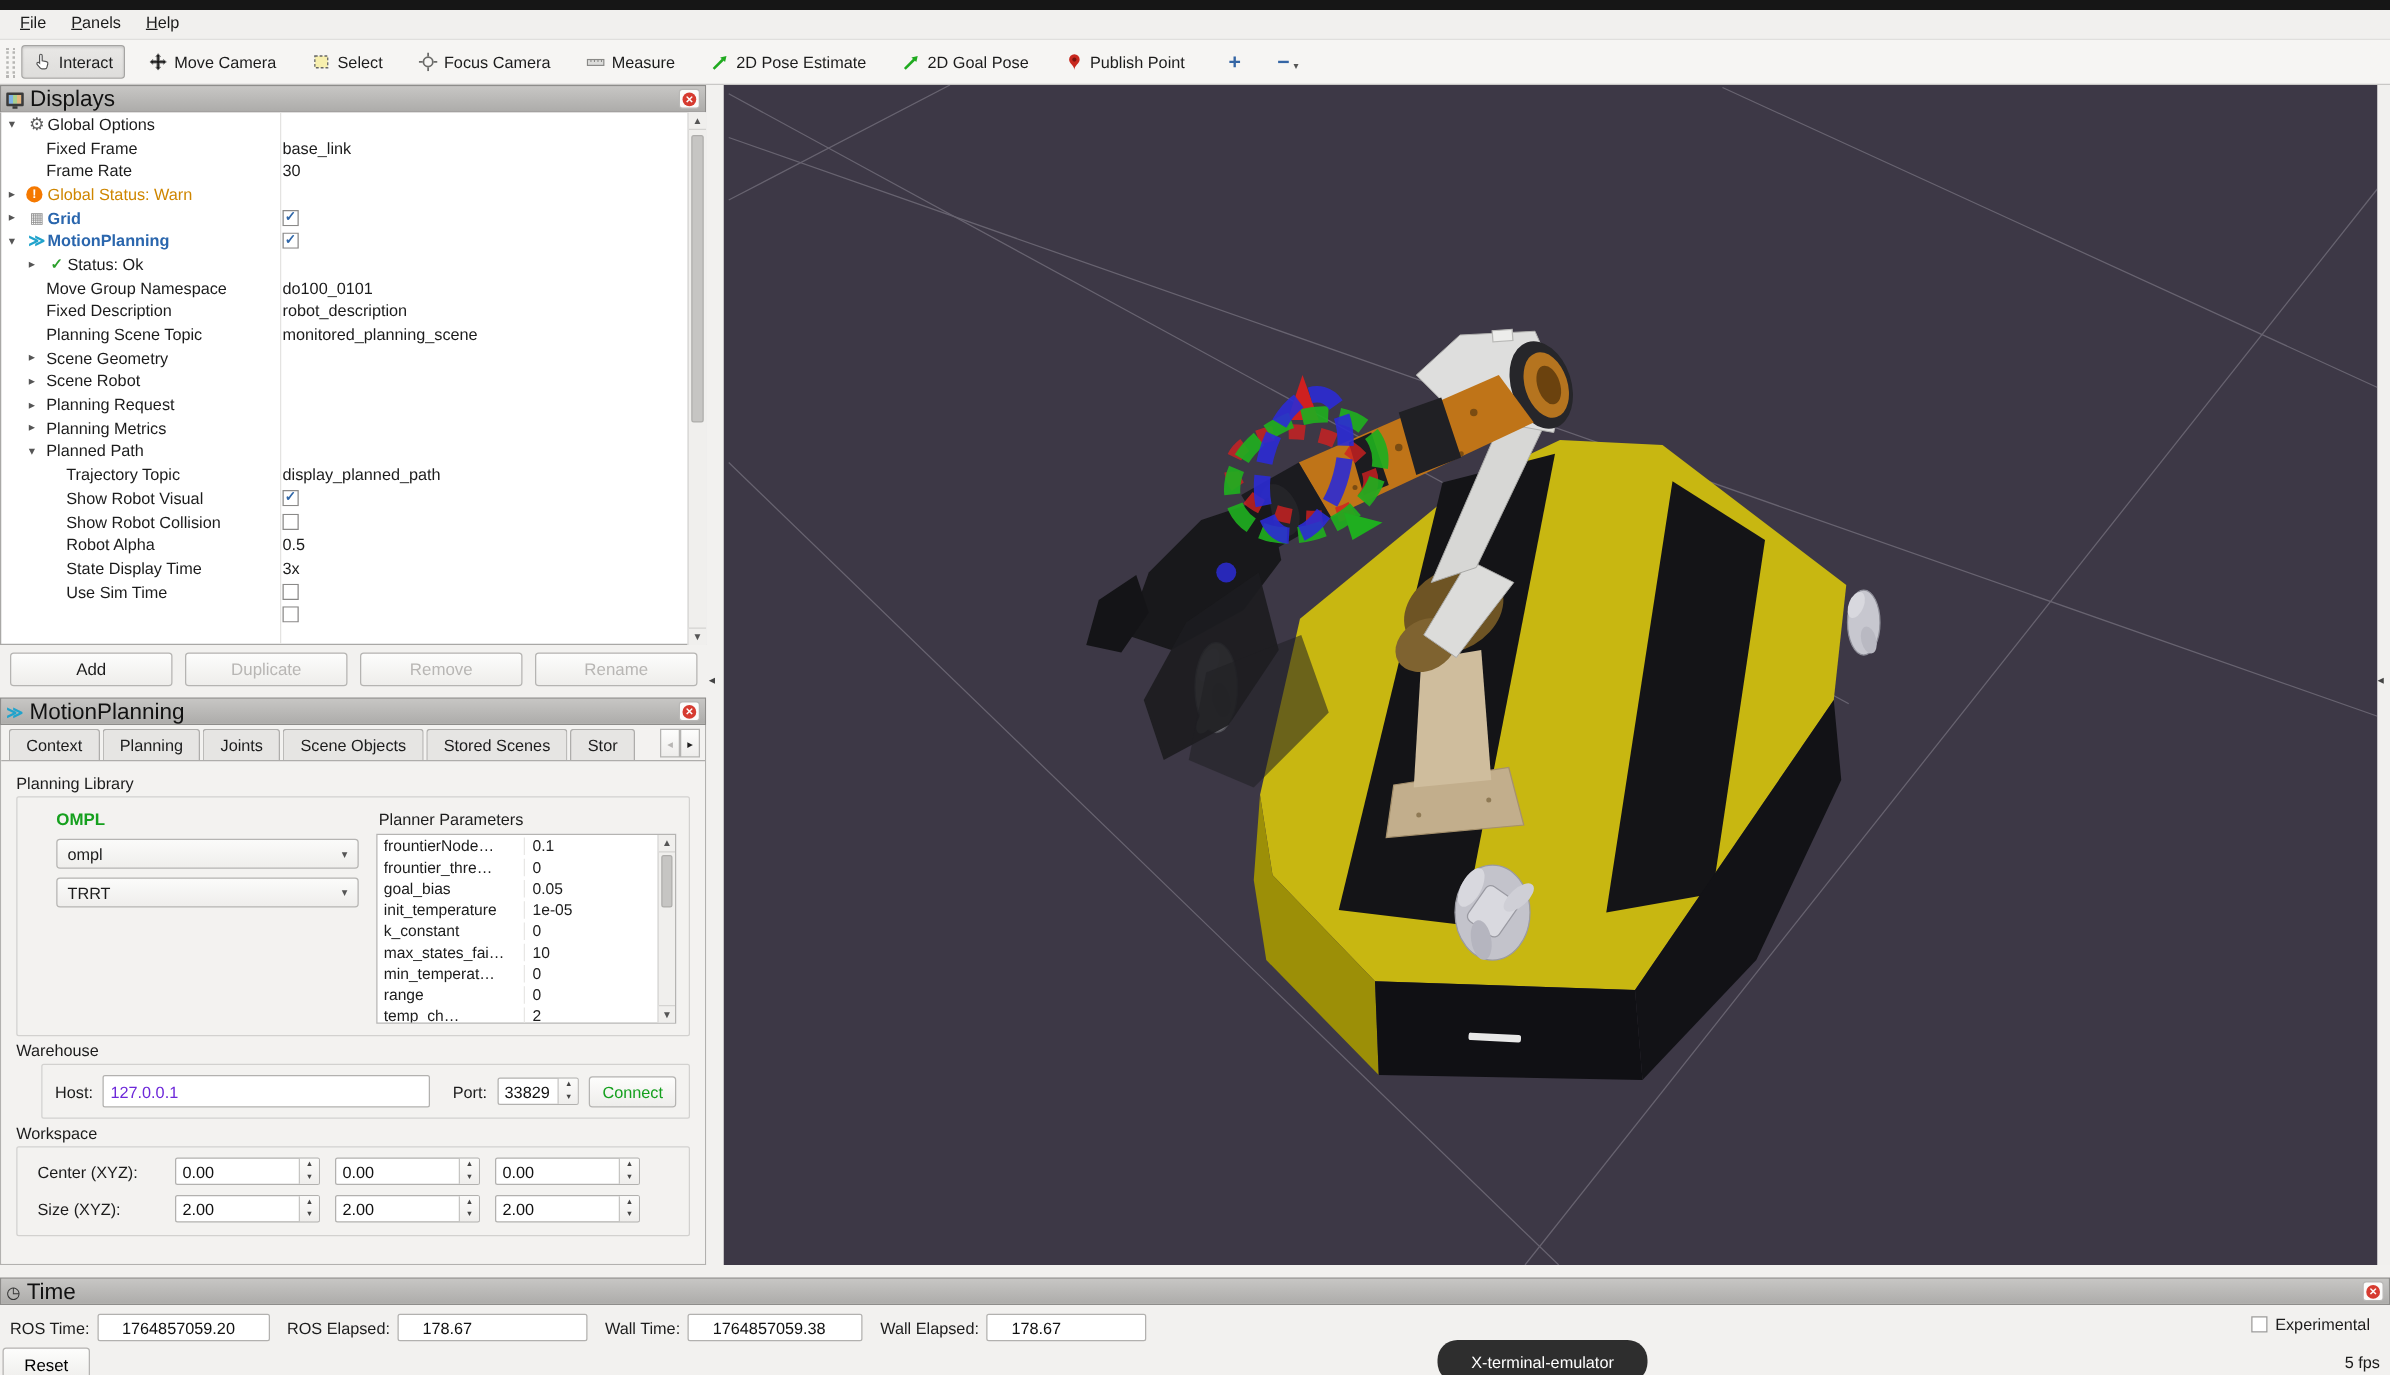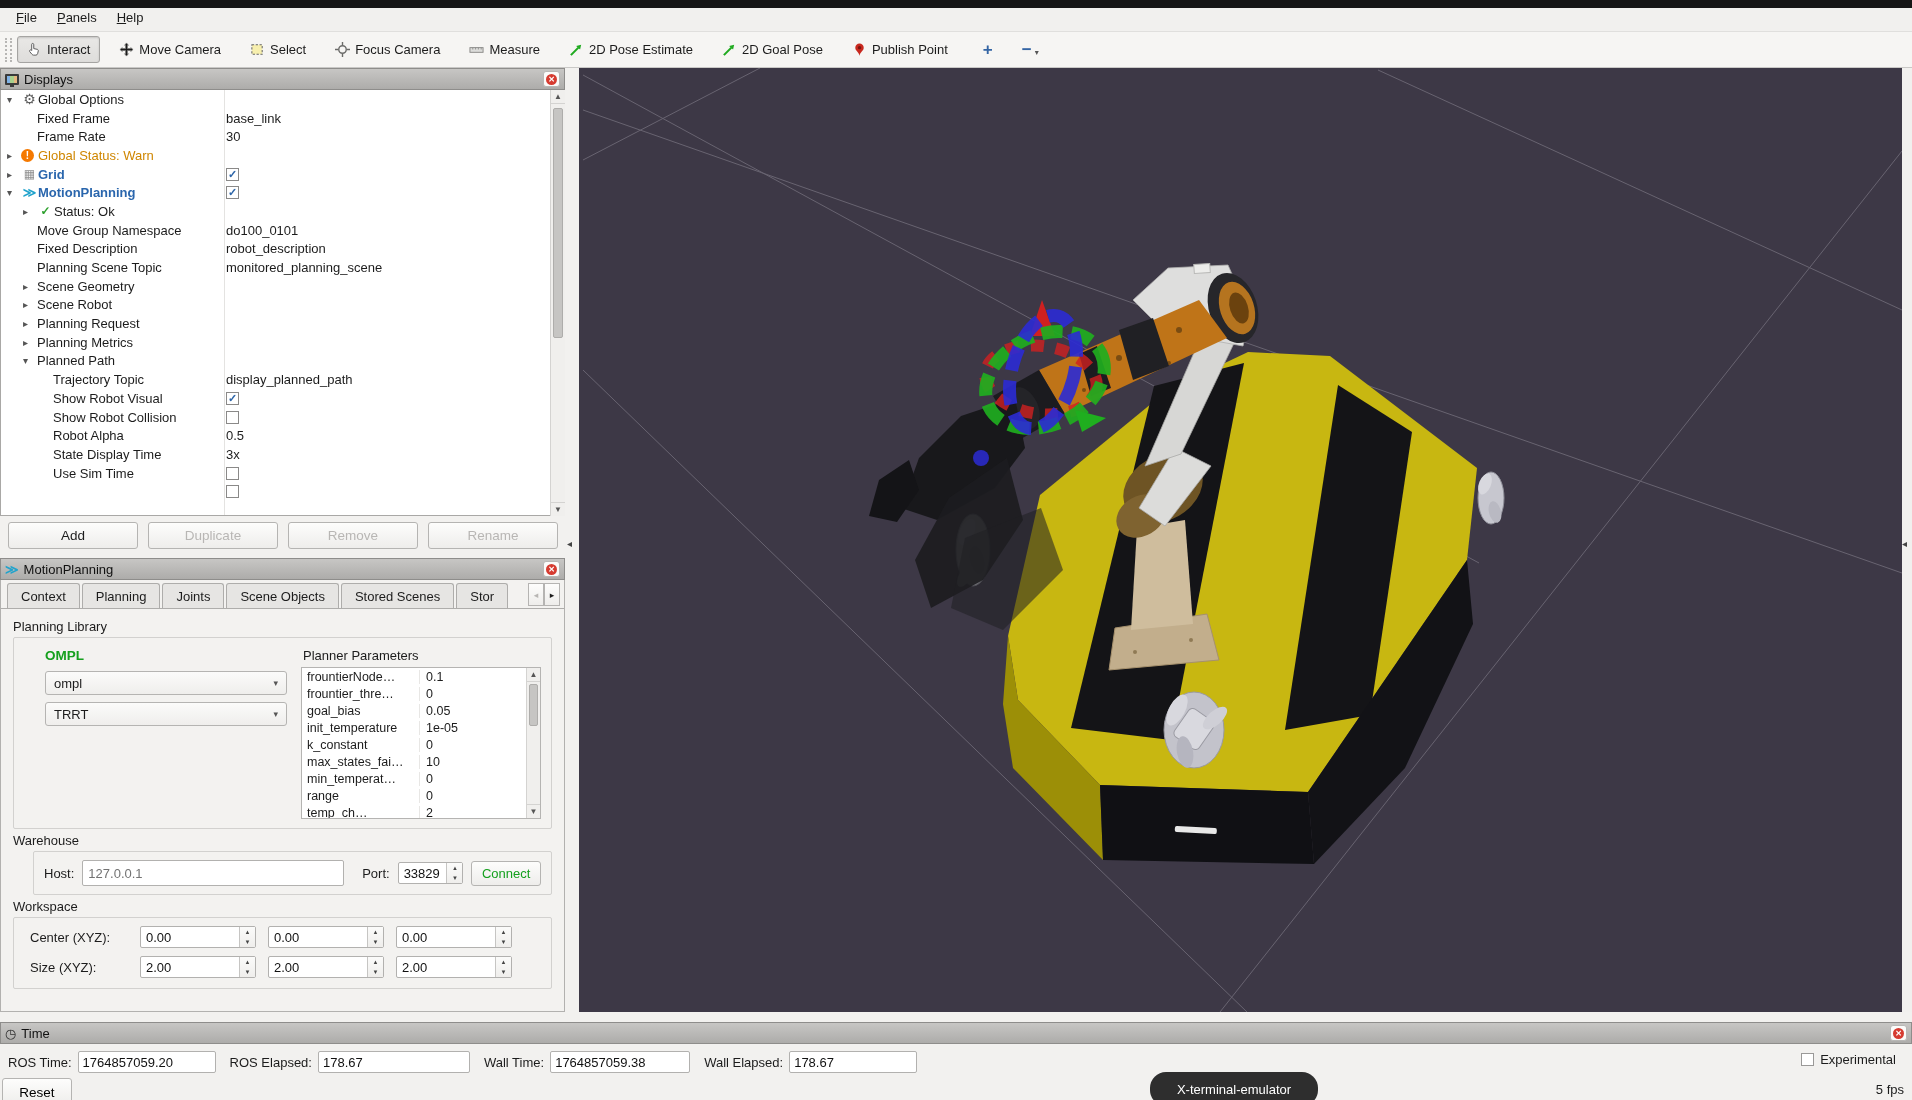--- a/index.html
+++ b/index.html
@@ -28,21 +28,21 @@
   #left-col { position:relative; width:565px; height:944px; flex:none; }
   #splitter { position:relative; width:14px; height:944px; flex:none; background:#f2f1ef; }
   #splitter .collapse { position:absolute; left:2px; top:470px; font-size:10px; color:#444; }
   #viewport-wrap { position:relative; flex:1; height:944px; }
   #right-strip { position:relative; width:10px; height:944px; flex:none; background:#f1f0ee; }
   #right-strip .collapse { position:absolute; left:0; top:470px; font-size:10px; color:#444; }
 
   
   .panel-header { height:22px; background:linear-gradient(#c7c6c4,#adacaa); border:1px solid #8e8d8b;
                   display:flex; align-items:center; padding:0 4px; gap:5px; }
-  .panel-title { font-size:13px; color:#111; }
+  .panel-title { font-size:18px; color:#111; }
   .close-btn { margin-left:auto; width:17px; height:16px; background:#fbfbfa; border:1px solid #b9b8b6; border-radius:3px;
                display:flex; align-items:center; justify-content:center; }
   .close-btn .x { width:11px; height:11px; border-radius:50%; background:#d63b30; color:#fff; font-size:8px;
                   line-height:11px; text-align:center; font-weight:bold; }
   .monitor-icon { width:14px; height:11px; border:2px solid #3a3a3a; border-radius:1px; position:relative; background:linear-gradient(90deg,#7fb2e5 33%,#a8d08d 33% 66%,#e5b77f 66%); }
   .monitor-icon::after { content:""; position:absolute; left:3px; bottom:-4px; width:4px; height:2px; background:#3a3a3a; }
   .clock-icon { font-size:13px; color:#333; line-height:13px; }
   .mp-icon { color:#21a3cc; font-weight:bold; font-size:13px; }
 
   
@@ -110,21 +110,21 @@
   #params-table { position:relative; height:152px; background:#fff; border:1px solid #b5b4b2; overflow:hidden; }
   #params-rows { margin-right:14px; }
   .prow { display:flex; height:17px; align-items:center; font-size:12.5px; }
   .pname { width:118px; flex:none; padding-left:5px; border-right:1px solid #e8e7e5; overflow:hidden; white-space:nowrap; }
   .pval { padding-left:6px; white-space:nowrap; }
   #params-table .vscroll { width:14px; }
 
   #wh-box { height:44px; display:flex; align-items:center; padding:0 10px; gap:8px;margin-left:32px; }
   .field-label { font-size:13px; }
   .text-input { height:22px; border:1px solid #b2b1af; border-radius:2px; background:#fff; font-family:inherit;
-                font-size:13px; padding:12px 5px; color:#737373; }
+                font-size:13px; padding:12px 5px; color:#6d28d9; }
   #host-input { width:278px; }
   .spin { position:relative; display:flex; }
   .spin input { width:100%; height:22px; border:1px solid #b2b1af; border-radius:2px; background:#fff;
                 font-family:inherit; font-size:13px; padding:0 20px 0 5px; color:#111; }
   .spin .arrs { position:absolute; right:1px; top:1px; bottom:1px; width:16px; border-left:1px solid #c6c5c3;
                 display:flex; flex-direction:column; background:linear-gradient(#fbfbfa,#efeeec); }
   .spin .arrs span { flex:1; display:flex; align-items:center; justify-content:center; font-size:6px; color:#444; }
   #port-spin { width:70px; }
   .connect-btn { margin-left:auto; width:74px; height:25px; background:linear-gradient(#fdfdfc,#eeedeb);
                  border:1px solid #b5b4b2; border-radius:3px; color:#15a01e; font-size:13px; font-family:inherit; }
@@ -137,21 +137,21 @@
   
   #scene { display:block; background:#3d3846; }
 
   
   #time-panel { position:absolute; left:0; top:1012px; width:1912px; height:88px; background:#f2f1ef; }
   #time-header { position:absolute; left:0; top:10px; width:1912px; height:22px; }
   #time-fields { position:absolute; left:0; top:38px; width:1912px; height:24px; display:flex; align-items:center; padding-left:8px; }
   .tfield { display:flex; align-items:center; margin-right:14px; }
   .tflabel { margin-right:6px; white-space:nowrap; }
   .tfinput { height:22px; border:1px solid #b2b1af; border-radius:2px; background:#fff; font-family:inherit;
-             font-size:13px; padding:0 4px; color:#111; }
+             font-size:13px; padding:0 19px; color:#111; }
   .tfield:nth-of-type(1) .tfinput { width:138px; }
   .tfield:nth-of-type(2) .tfinput { width:152px; }
   .tfield:nth-of-type(3) .tfinput { width:140px; }
   .tfield:nth-of-type(4) .tfinput { width:128px; }
   #experimental { position:absolute; right:16px; top:40px; display:flex; align-items:center; gap:6px; }
   #experimental .cb2 { width:13px; height:13px; border:1px solid #9a9998; background:#fff; }
   #reset-btn { position:absolute; left:2px; top:66px; width:70px; height:28px; background:linear-gradient(#fdfdfc,#eeedeb);
                border:1px solid #b5b4b2; border-radius:3px 3px 0 0; font-size:13.5px; font-family:inherit; }
   #fps { position:absolute; right:8px; top:70px; font-size:13px; }
   #task-pill { position:absolute; left:1150px; top:60px; width:168px; height:34px; border-radius:16px;

